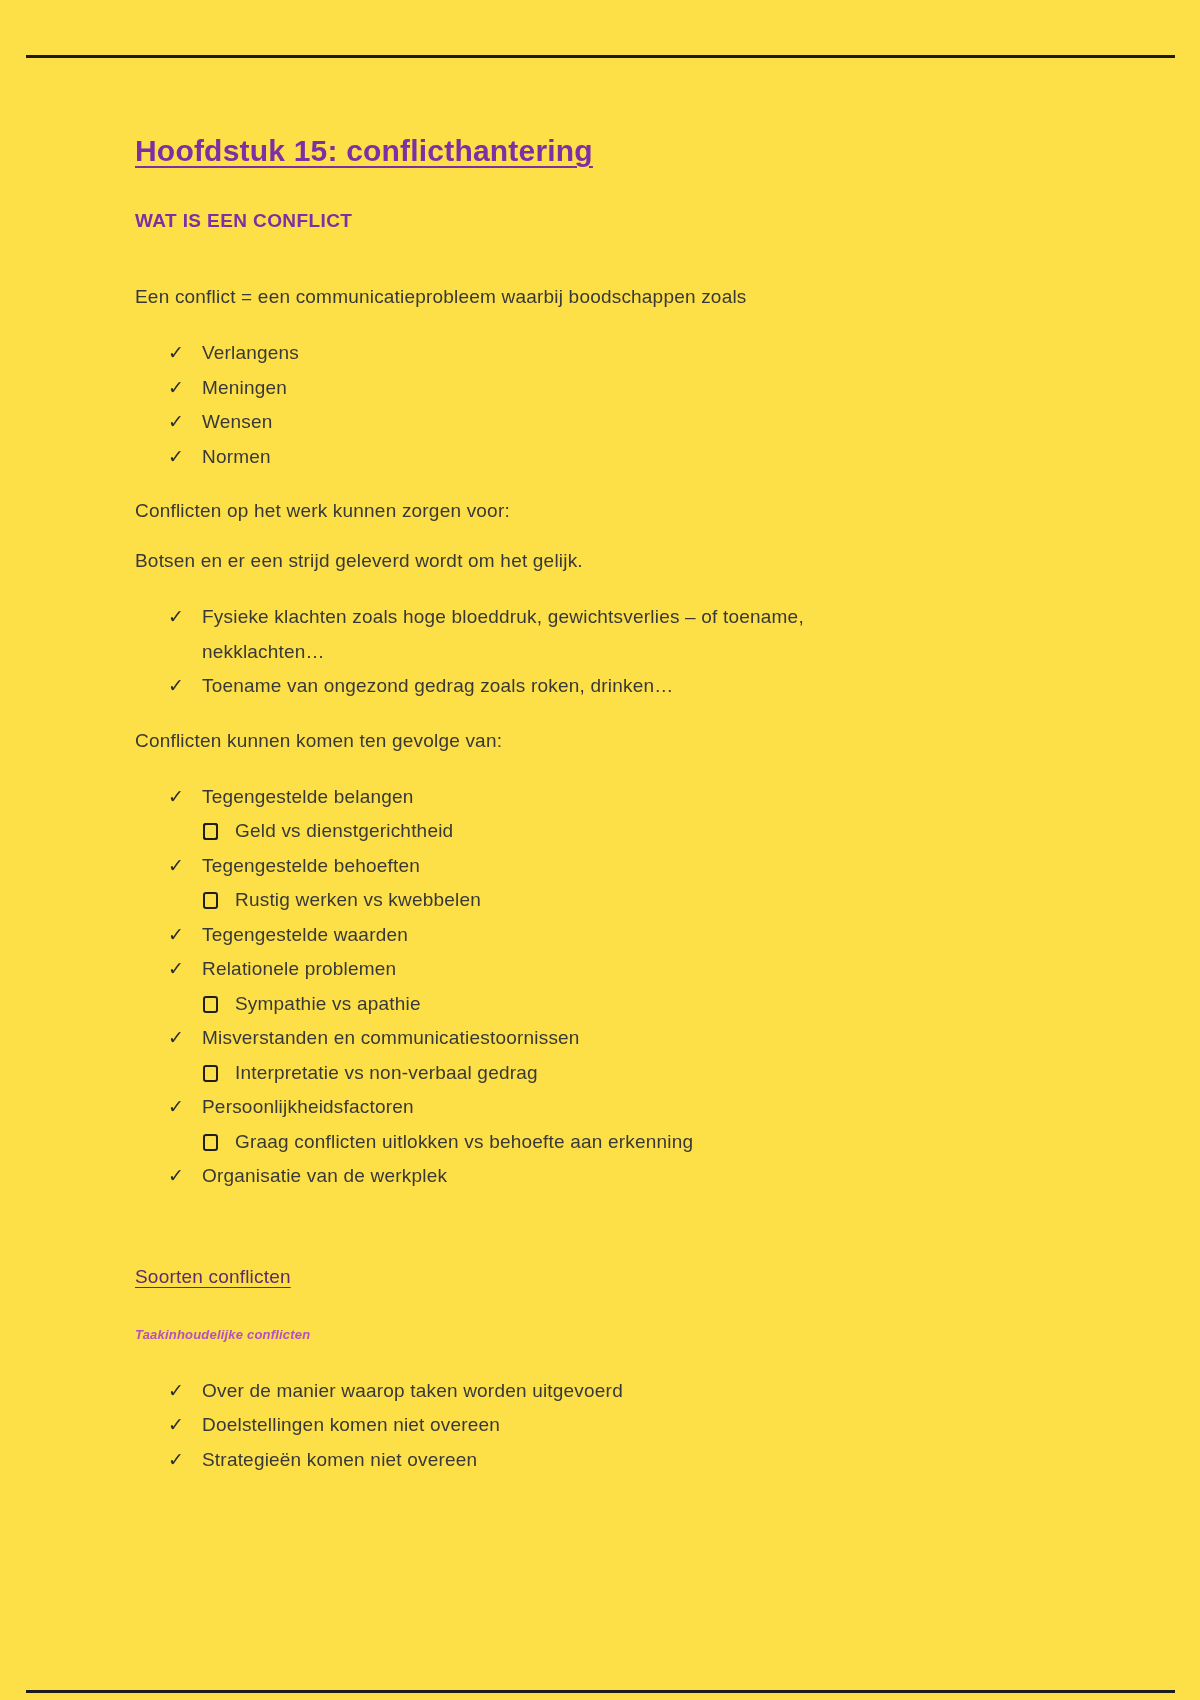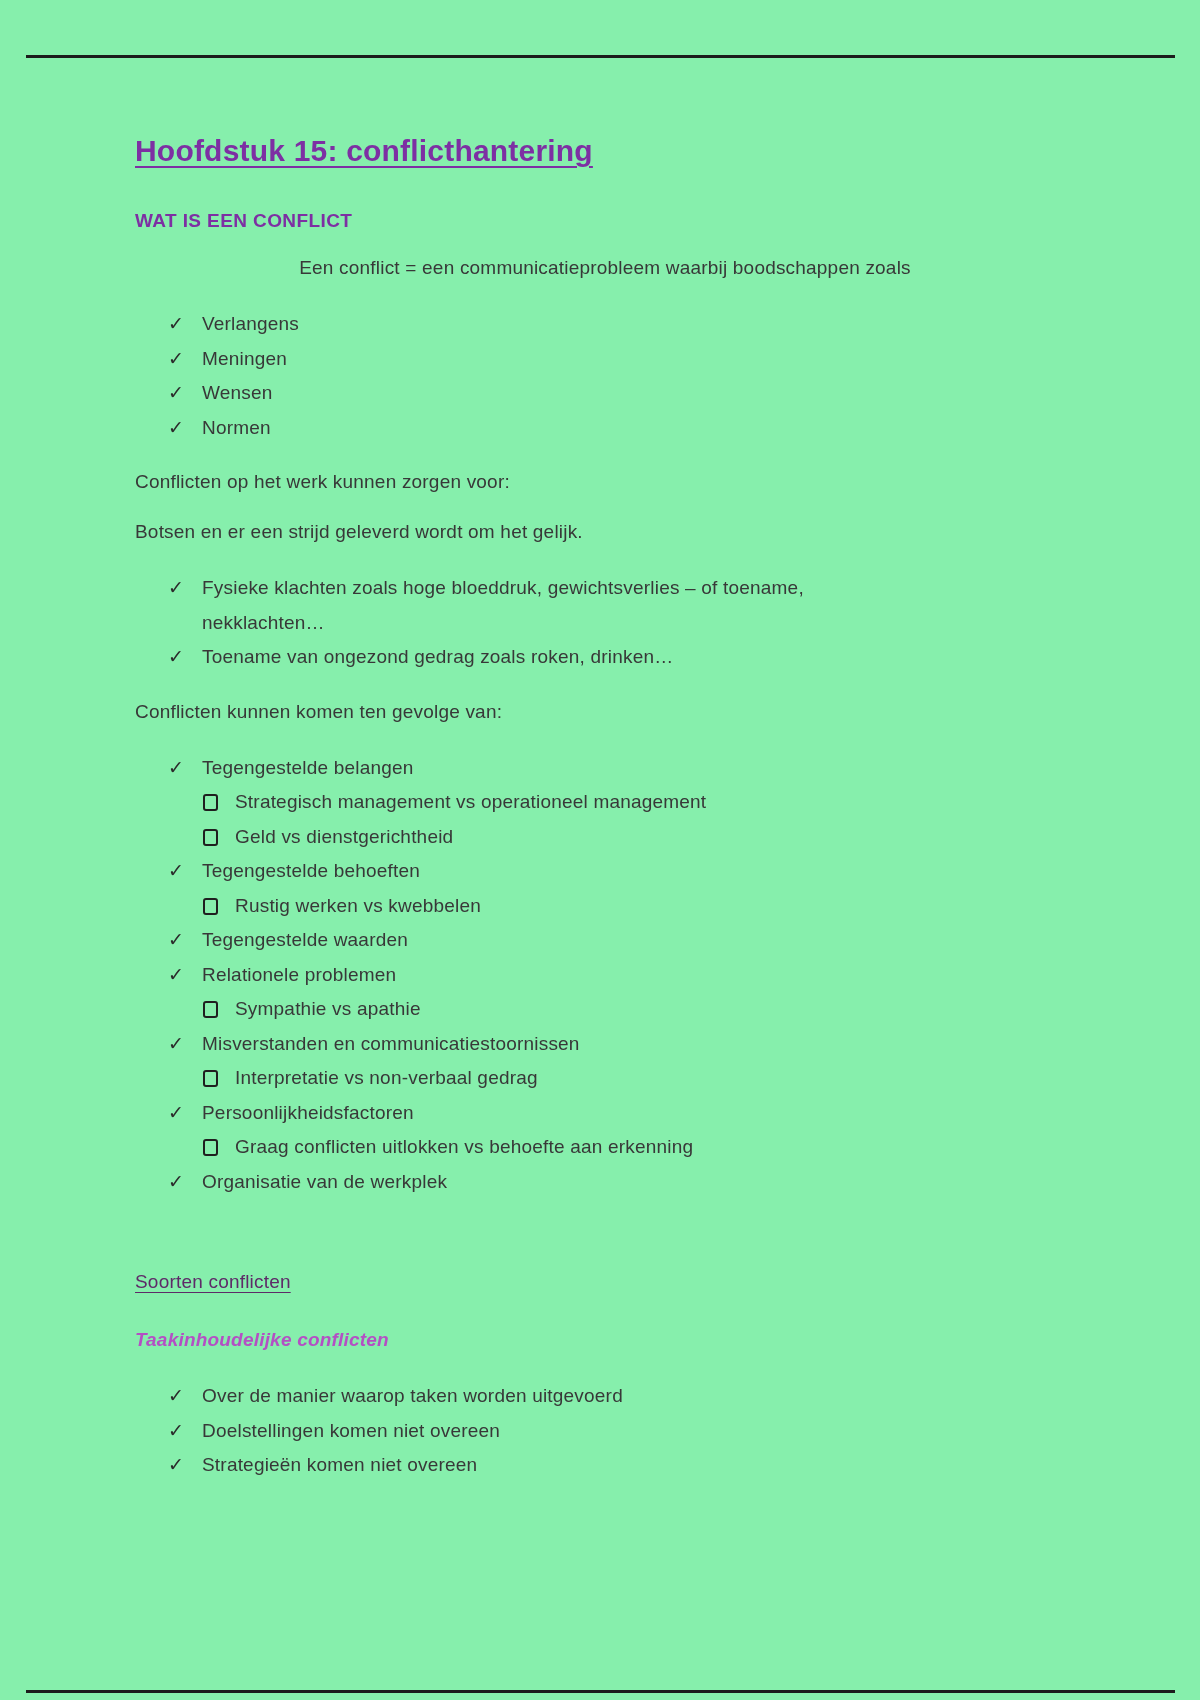--- a/index.html
+++ b/index.html
@@ -5,21 +5,21 @@
 <style>
   html, body {
     margin: 0;
     padding: 0;
     background: #ffffff;
   }
   .page {
     position: relative;
     width: 1200px;
     height: 1700px;
-    background: #86efac;
+    background: #fde047;
     font-family: "Liberation Sans", sans-serif;
     color: #383838;
     overflow: hidden;
   }
   .rule {
     position: absolute;
     left: 26px;
     right: 25px;
     height: 3px;
     background: #1c1c1c;
@@ -51,21 +51,21 @@
     font-size: 19px;
     line-height: 24px;
     font-weight: bold;
     color: #7d2fa3;
     letter-spacing: 0.4px;
   }
   .para {
     margin: 24px 0 0 0;
     line-height: 26px;
   }
-  .para-first { margin-top: 22px; text-align: center; }
+  .para-first { margin-top: 51px; }
 
   .list { margin-top: 26px; }
   .check-item {
     position: relative;
     padding-left: 67px;
     line-height: 34.5px;
   }
   .check-item .check {
     position: absolute;
     left: 33px;
@@ -95,21 +95,21 @@
     margin: 70px 0 0 0;
     font-size: 19px;
     line-height: 26px;
     font-weight: normal;
     color: #5e2a68;
     text-decoration: underline;
     text-underline-offset: 4px;
   }
   .h4 {
     margin: 32px 0 0 0;
-    font-size: 19px;
+    font-size: 13px;
     line-height: 26px;
     font-style: italic;
     color: #b44fc4;
   }
 </style>
 </head>
 <body>
 
 <div class="page">
   <div class="rule rule-top"></div>
@@ -159,21 +159,20 @@
     <p class="para">Conflicten kunnen komen ten gevolge van:</p>
 
     <div class="list">
 
       <div class="check-item">
         <span class="check">✓</span>
         <span>Tegengestelde belangen</span>
       </div>
       <div class="sub-item">
         <span class="box"></span>
-        <span>Strategisch management vs operationeel management</span>
       </div>
       <div class="sub-item">
         <span class="box"></span>
         <span>Geld vs dienstgerichtheid</span>
       </div>
 
       <div class="check-item">
         <span class="check">✓</span>
         <span>Tegengestelde behoeften</span>
       </div>

